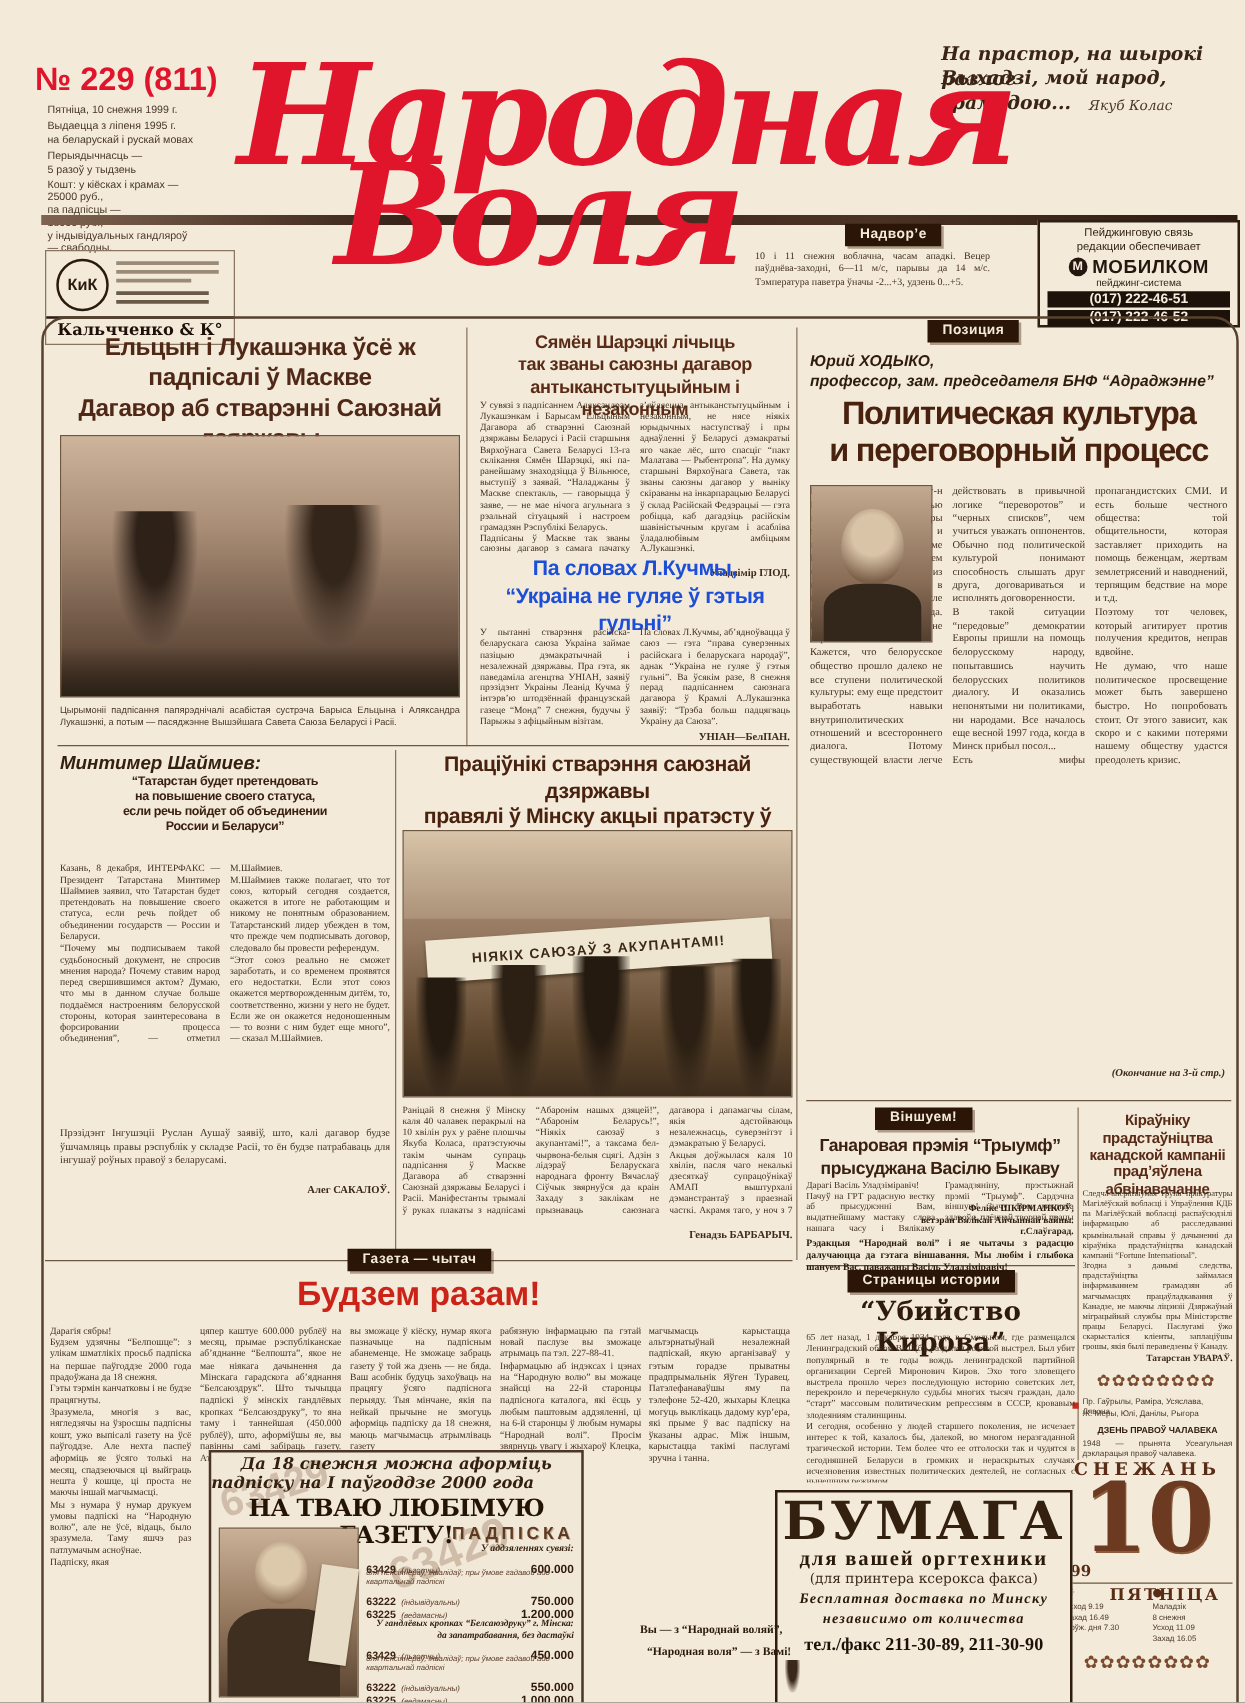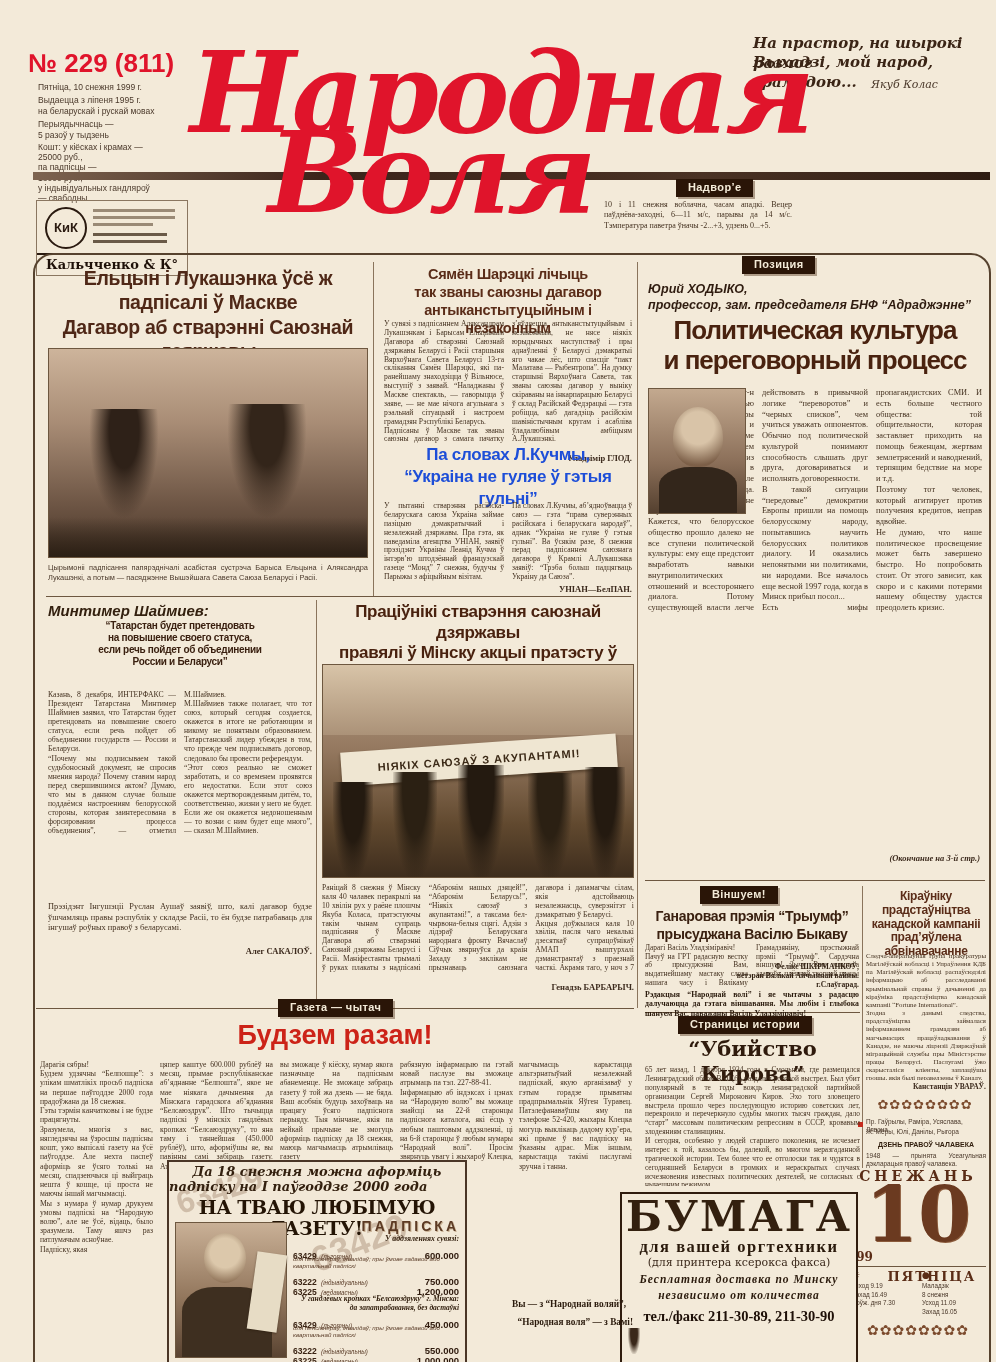--- a/index.html
+++ b/index.html
@@ -65,20 +65,31 @@
     <div class="abs" style="left:56px;top:22px;width:60px;height:3px;background:#9a8a76;"></div>
     <div class="abs" style="left:56px;top:32px;width:74px;height:3px;background:#6a5a48;"></div>
     <div class="abs" style="left:56px;top:39px;width:74px;height:3px;background:#6a5a48;"></div>
     <div class="abs" style="left:0;bottom:0;width:150px;height:20px;border-top:2px solid #2a1a10;
          font:bold 13px/20px 'DejaVu Serif',serif;text-align:center;color:#1e1008;">Кальчченко &amp; К°</div>
   </div>
 
   <div class="abs tab" style="left:676px;top:179px;font-size:11px;">Надвор’е</div>
   <div class="abs jt bt" style="left:604px;top:200px;width:188px;font-size:8px;line-height:1.3;">10 і 11 снежня воблачна, часам ападкі. Вецер паўднёва-заходні, 6—11 м/с, парывы да 14 м/с. Тэмпература паветра ўначы -2...+3, удзень 0...+5.</div>
 
+  <div class="abs" style="left:830px;top:176px;width:158px;height:82px;border:2px solid #2e1e14;background:#f3ead9;">
+    <div style="font:9px/1.2 'Liberation Sans',sans-serif;text-align:center;margin-top:3px;color:#2e1e14;">Пейджинговую связь</div>
+    <div style="font:9px/1.2 'Liberation Sans',sans-serif;text-align:center;color:#2e1e14;">редакции обеспечивает</div>
+    <div style="display:flex;align-items:center;justify-content:center;gap:4px;margin-top:2px;">
+      <span style="display:inline-block;width:15px;height:15px;border-radius:50%;background:#241710;color:#f3ead9;font:bold 10px/15px 'Liberation Sans',sans-serif;text-align:center;">М</span>
+      <span style="font:bold 15px 'Liberation Sans',sans-serif;letter-spacing:.5px;color:#241710;">МОБИЛКОМ</span>
+    </div>
+    <div style="font:8px 'Liberation Sans',sans-serif;text-align:center;color:#2e1e14;">пейджинг-система</div>
+    <div style="background:#1d120a;color:#f6eedc;font:bold 11px/13px 'Liberation Sans',sans-serif;text-align:center;margin:2px 6px 0;">(017) 222-46-51</div>
+    <div style="background:#1d120a;color:#f6eedc;font:bold 11px/13px 'Liberation Sans',sans-serif;text-align:center;margin:2px 6px 0;">(017) 222-46-52</div>
+  </div>
 
   <div class="abs" style="left:33px;top:253px;width:954px;height:1200px;border:2px solid #56422e;border-radius:20px 20px 0 0;"></div>
 
   <div class="abs vrule" style="left:373px;top:262px;height:335px;"></div>
   <div class="abs vrule" style="left:637px;top:262px;height:746px;"></div>
   <div class="abs vrule" style="left:316px;top:600px;height:405px;"></div>
   <div class="abs vrule" style="left:862px;top:886px;height:282px;"></div>
   <div class="abs rule" style="left:46px;top:596px;width:585px;height:1px;"></div>
   <div class="abs rule" style="left:36px;top:1008px;width:598px;height:1px;"></div>
   <div class="abs rule" style="left:645px;top:880px;width:340px;height:1px;"></div>
@@ -170,21 +181,21 @@
 г.Слаўгарад.</div>
   <div class="abs jt" style="left:645px;top:990px;width:214px;font:bold 7.8px/1.2 'Liberation Serif',serif;color:#2a1a0c;">Рэдакцыя “Народнай волі” і яе чытачы з радасцю далучаюцца да гэтага віншавання. Мы любім і глыбока шануем Вас, паважаны Васіль Уладзіміравіч!</div>
 
   <div class="abs hl" style="left:866px;top:890px;width:120px;font-size:12px;line-height:1.15;color:#5a2c18;">Кіраўніку
 прадстаўніцтва
 канадской кампаніі
 прад’яўлена
 абвінавачанне</div>
   <div class="abs jt bt ohid" style="left:866px;top:952px;width:120px;height:128px;font-size:6.8px;line-height:1.2;">Следча-аператыўная група пракуратуры Магілёўскай вобласці і Упраўлення КДБ па Магілёўскай вобласці распаўсюдзілі інфармацыю аб расследаванні крымінальнай справы ў дачыненні да кіраўніка прадстаўніцтва канадскай кампаніі “Fortune International”.
 Згодна з данымі следства, прадстаўніцтва займалася інфармаваннем грамадзян аб магчымасцях працаўладкавання ў Канадзе, не маючы ліцэнзіі Дзяржаўнай міграцыйнай службы пры Міністэрстве працы Беларусі. Паслугамі ўжо скарысталіся кліенты, заплаціўшы грошы, якія былі пераведзены ў Канаду.</div>
-  <div class="abs byline" style="left:866px;top:1082px;width:120px;font-size:7.5px;">Канстанцін УВАРАЎ.</div>
+  <div class="abs byline" style="left:866px;top:1082px;width:120px;font-size:7.5px;">Татарстан УВАРАЎ.</div>
   <div class="abs ornament" style="left:862px;top:1098px;width:126px;">✿✿✿✿✿✿✿✿</div>
   <div class="abs" style="left:858px;top:1122px;width:5px;height:5px;background:#c62b1e;"></div>
   <div class="abs" style="left:866px;top:1118px;width:120px;font:6.5px/1.3 'Liberation Sans',sans-serif;color:#4a382a;">Пр. Гаўрылы, Раміра, Усяслава, Лявона</div>
   <div class="abs" style="left:866px;top:1128px;width:120px;font:6.5px/1.3 'Liberation Sans',sans-serif;color:#4a382a;">Ж. Меры, Юлі, Данілы, Рыгора</div>
   <div class="abs" style="left:866px;top:1141px;width:120px;font:bold 7px 'Liberation Sans',sans-serif;text-align:center;color:#33200f;">ДЗЕНЬ ПРАВОЎ ЧАЛАВЕКА</div>
   <div class="abs jt" style="left:866px;top:1152px;width:120px;font:6.5px/1.25 'Liberation Sans',sans-serif;color:#4a382a;">1948 — прынята Усеагульная дэкларацыя правоў чалавека.</div>
 
   <div class="abs" style="left:850px;top:1168px;width:136px;font:bold 14px 'DejaVu Serif',serif;letter-spacing:4px;text-align:center;color:#5a2c16;">СНЕЖАНЬ</div>
   <div class="abs" style="left:850px;top:1180px;width:136px;font:bold 76px/0.92 'DejaVu Serif',serif;text-align:center;color:#6b3a20;text-shadow:1px 1px 0 #8a5a3a;">10</div>
   <div class="abs" style="left:852px;top:1250px;font:bold 12px 'DejaVu Serif',serif;color:#5a2c16;">’99</div>

